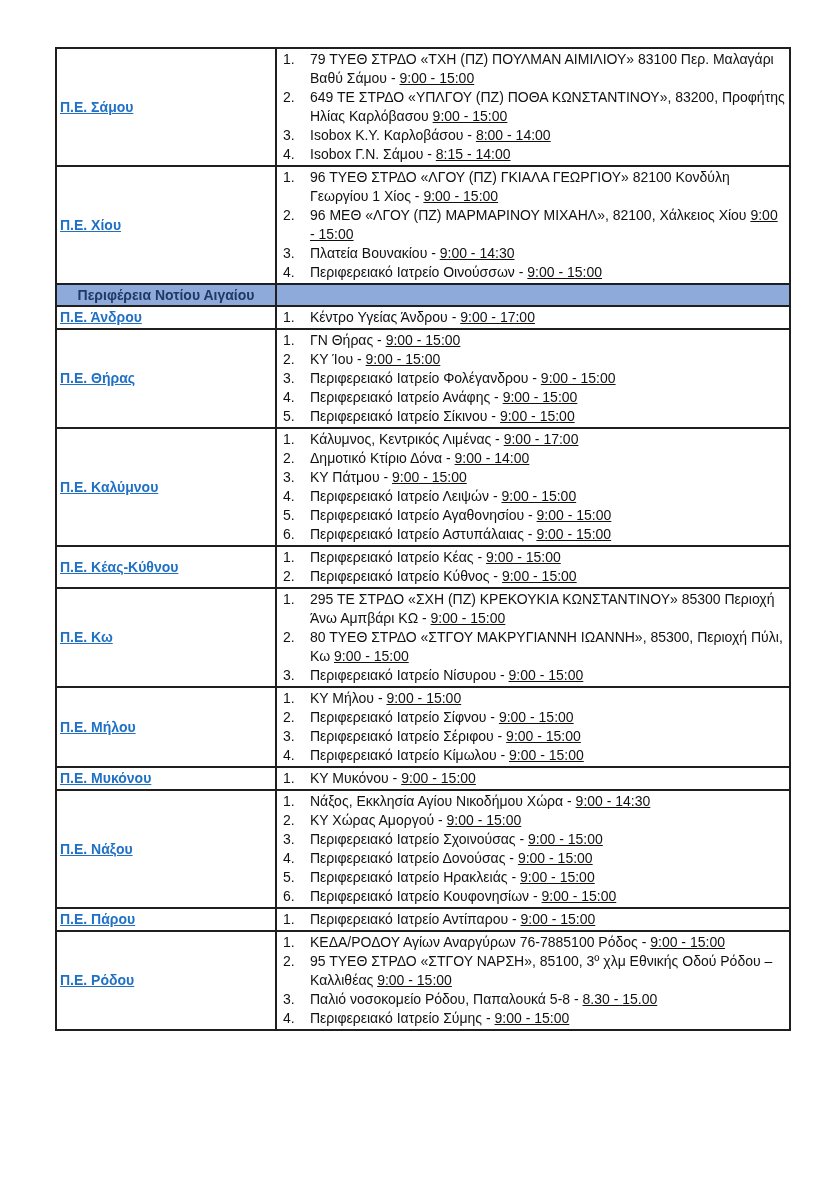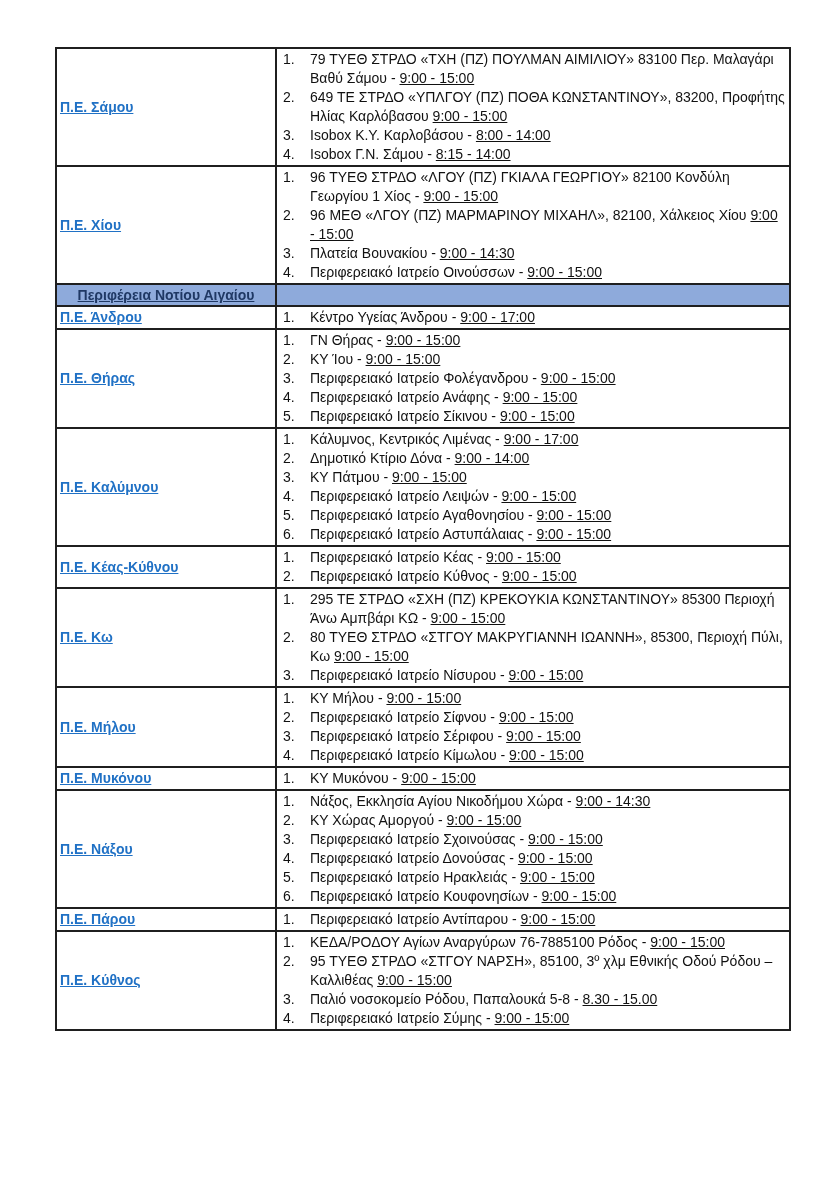--- a/index.html
+++ b/index.html
@@ -57,21 +57,20 @@
   .item .txt { flex: 1 1 auto; }
   .time { text-decoration: underline; }
   tr.section-row td {
     background: var(--section-bg, #8EAADB);
     text-align: center;
     padding: 1px 3px;
   }
   .section-label {
     color: var(--section-text, #1F3864);
     font-weight: 700;
-    text-decoration: underline;
     line-height: 18px;
     display: inline-block;
   }
 </style>
 </head>
 <body>
 
 <div class="page">
   <table class="doc-table">
     <tbody id="table-body">
@@ -276,21 +275,21 @@
         <tr>
           <td class="region-cell"><span class="region-link">Π.Ε. Πάρου</span></td>
           <td class="items-cell">
             <div class="item">
               <span class="num">1.</span>
               <span class="txt">Περιφερειακό Ιατρείο Αντίπαρου - <span class="time">9:00 - 15:00</span></span>
             </div>
           </td>
         </tr>
         <tr>
-          <td class="region-cell"><span class="region-link">Π.Ε. Κύθνος</span></td>
+          <td class="region-cell"><span class="region-link">Π.Ε. Ρόδου</span></td>
           <td class="items-cell">
             <div class="item">
               <span class="num">1.</span>
               <span class="txt">ΚΕΔΑ/ΡΟΔΟΥ Αγίων Αναργύρων 76-7885100 Ρόδος - <span class="time">9:00 - 15:00</span></span>
             </div>
             <div class="item">
               <span class="num">2.</span>
               <span class="txt">95 ΤΥΕΘ ΣΤΡΔΟ «ΣΤΓΟΥ ΝΑΡΣΗ», 85100, 3º χλμ Εθνικής Οδού Ρόδου – Καλλιθέας <span class="time">9:00 - 15:00</span></span>
             </div>
             <div class="item">

